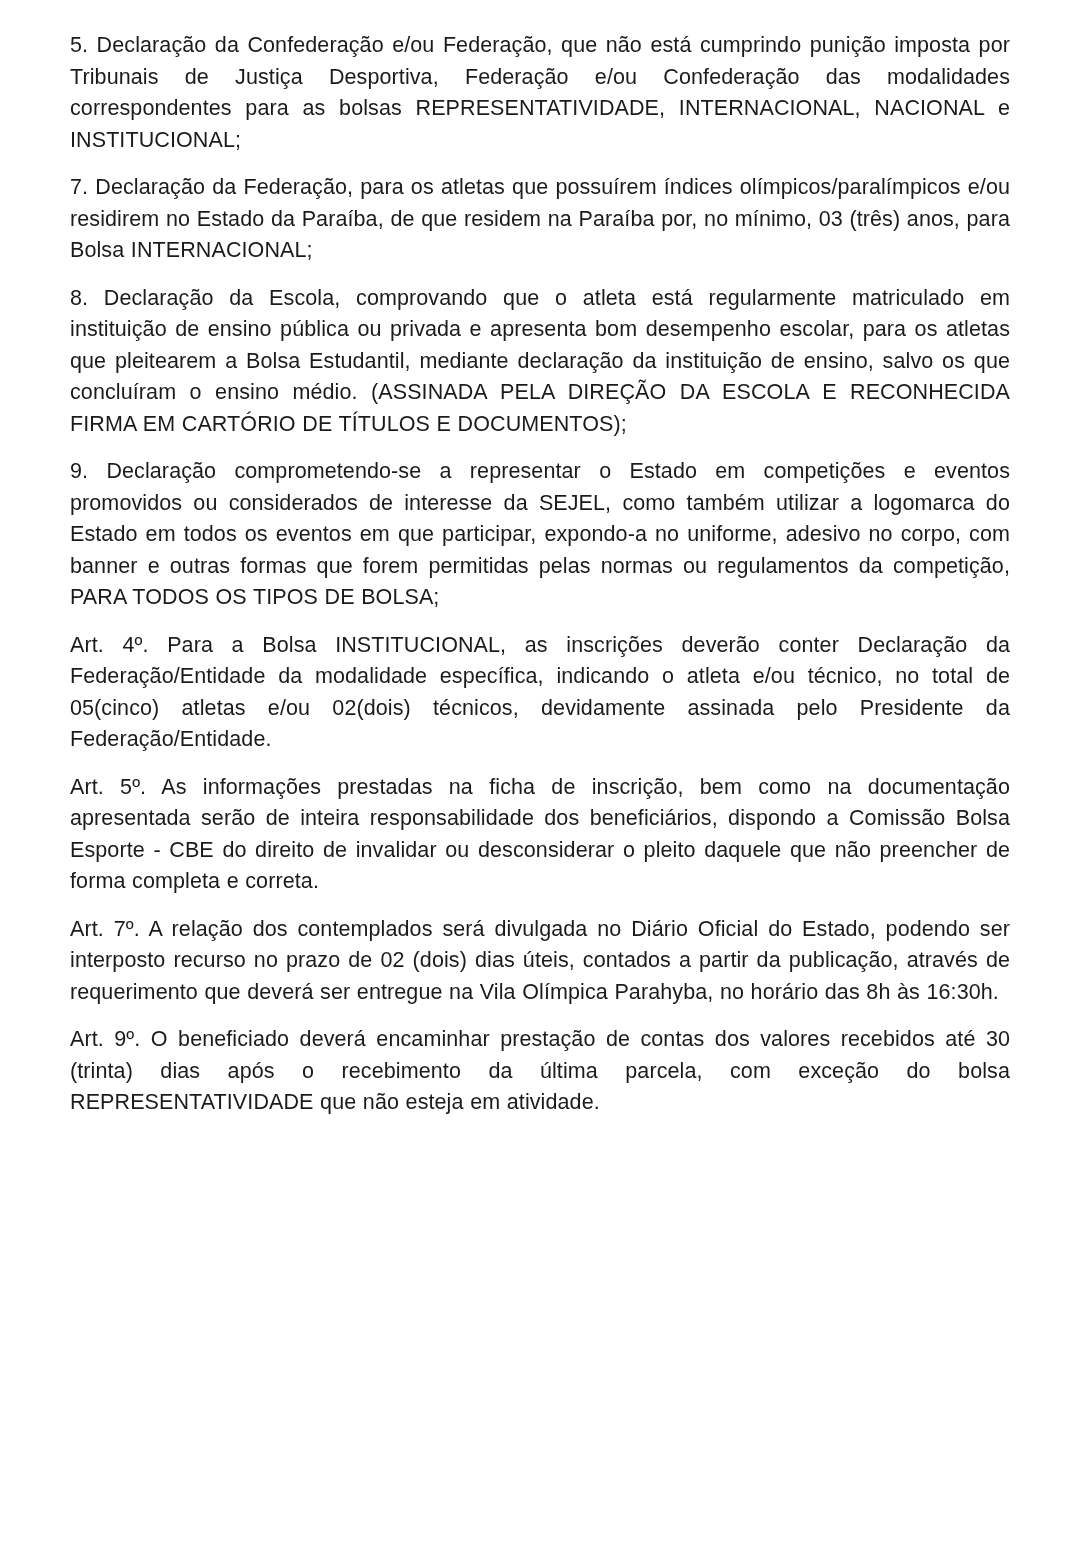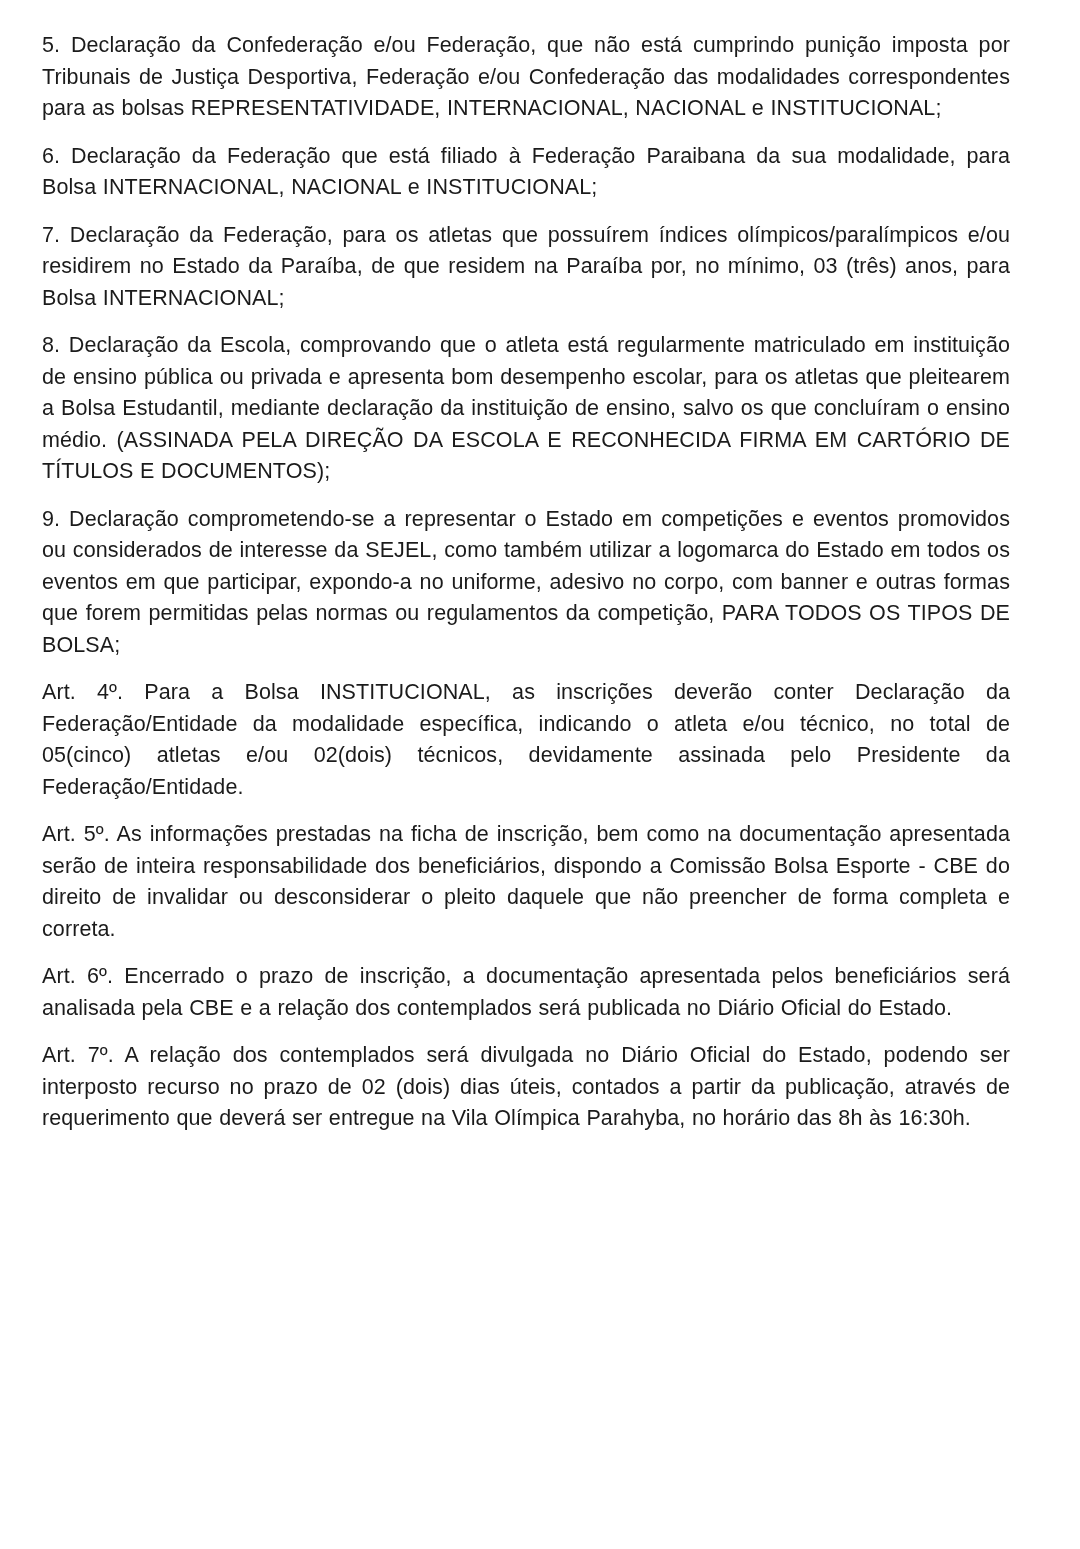--- a/index.html
+++ b/index.html
@@ -7,21 +7,21 @@
     padding: 0;
     background: #ffffff;
   }
   .page {
     position: relative;
     width: 1080px;
     height: 1549px;
     margin: 0 auto;
     background: #ffffff;
     box-sizing: border-box;
-    padding: 30px 70px 0 42px;
+    padding: 30px 70px 0 70px;
     font-family: "Liberation Sans", sans-serif;
     color: #1b1b1b;
     overflow: hidden;
   }
   .doc-body {
     width: 100%;
   }
   .para {
     font-size: 21.5px;
     line-height: 31.5px;
@@ -35,33 +35,32 @@
   }
 </style>
 </head>
 <body>
 
 <div class="page">
   <div class="doc-body">
 
       <p class="para">5. Declaração da Confederação e/ou Federação, que não está cumprindo punição imposta por Tribunais de Justiça Desportiva, Federação e/ou Confederação das modalidades correspondentes para as bolsas REPRESENTATIVIDADE, INTERNACIONAL, NACIONAL e INSTITUCIONAL;</p>
 
-      <p class="para">6. Declaração da Federação que está filiado à Federação Paraibana da sua modalidade, para Bolsa INTERNACIONAL, NACIONAL e INSTITUCIONAL;</p>
 
       <p class="para">7. Declaração da Federação, para os atletas que possuírem índices olímpicos/paralímpicos e/ou residirem no Estado da Paraíba, de que residem na Paraíba por, no mínimo, 03 (três) anos, para Bolsa INTERNACIONAL;</p>
 
       <p class="para">8. Declaração da Escola, comprovando que o atleta está regularmente matriculado em instituição de ensino pública ou privada e apresenta bom desempenho escolar, para os atletas que pleitearem a Bolsa Estudantil, mediante declaração da instituição de ensino, salvo os que concluíram o ensino médio. (ASSINADA PELA DIREÇÃO DA ESCOLA E RECONHECIDA FIRMA EM CARTÓRIO DE TÍTULOS E DOCUMENTOS);</p>
 
       <p class="para">9. Declaração comprometendo-se a representar o Estado em competições e eventos promovidos ou considerados de interesse da SEJEL, como também utilizar a logomarca do Estado em todos os eventos em que participar, expondo-a no uniforme, adesivo no corpo, com banner e outras formas que forem permitidas pelas normas ou regulamentos da competição, PARA TODOS OS TIPOS DE BOLSA;</p>
 
 
       <p class="para">Art. 4º. Para a Bolsa INSTITUCIONAL, as inscrições deverão conter Declaração da Federação/Entidade da modalidade específica, indicando o atleta e/ou técnico, no total de 05(cinco) atletas e/ou 02(dois) técnicos, devidamente assinada pelo Presidente da Federação/Entidade.</p>
 
       <p class="para">Art. 5º. As informações prestadas na ficha de inscrição, bem como na documentação apresentada serão de inteira responsabilidade dos beneficiários, dispondo a Comissão Bolsa Esporte - CBE do direito de invalidar ou desconsiderar o pleito daquele que não preencher de forma completa e correta.</p>
 
-      <p class="para">Art. 6º. Encerrado o prazo de inscrição, a documentação apresentada pelos beneficiários será analisada pela CBE e a relação dos contemplados será publicada no Diário Oficial do Estado.</p>
 
 
       <p class="para">Art. 7º. A relação dos contemplados será divulgada no Diário Oficial do Estado, podendo ser interposto recurso no prazo de 02 (dois) dias úteis, contados a partir da publicação, através de requerimento que deverá ser entregue na Vila Olímpica Parahyba, no horário das 8h às 16:30h.</p>
 
 
+      <p class="para">Art. 9º. O beneficiado deverá encaminhar prestação de contas dos valores recebidos até 30 (trinta) dias após o recebimento da última parcela, com exceção do bolsa REPRESENTATIVIDADE que não esteja em atividade.</p>
     </div>
 </div>
 
 </body></html>

